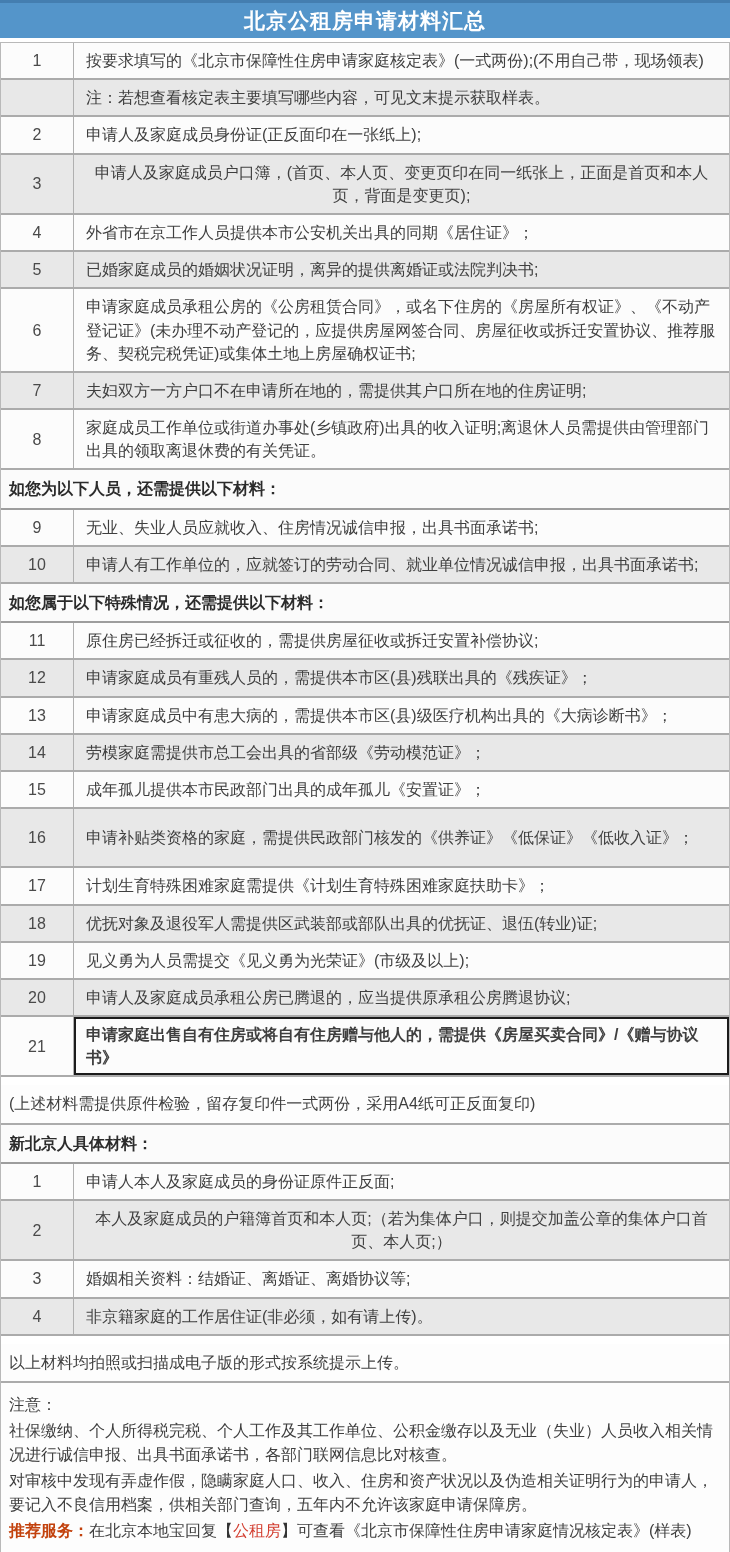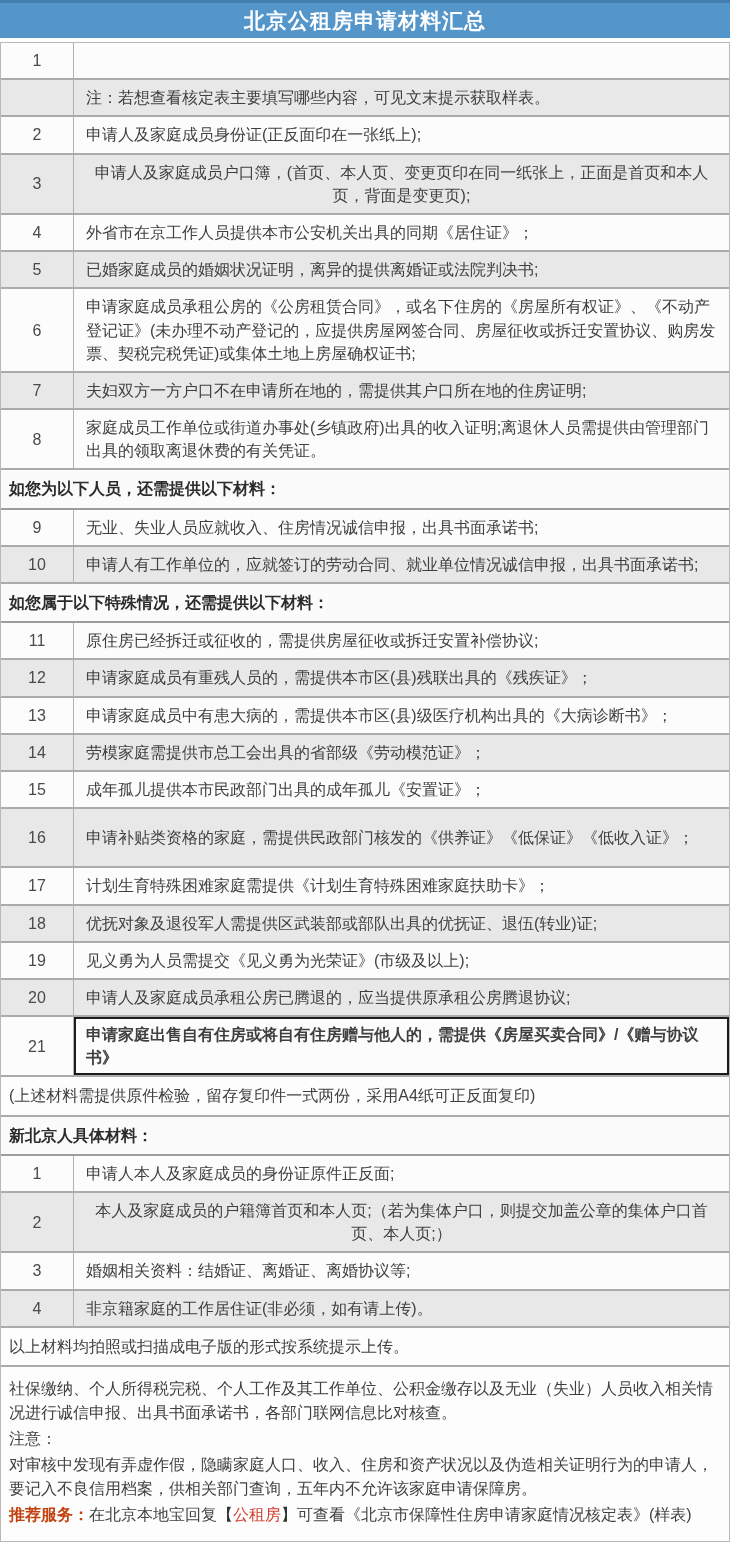--- a/index.html
+++ b/index.html
@@ -35,38 +35,39 @@
   .content {
     flex:1; padding:6px 12px; box-sizing:border-box;
     display:flex; align-items:center;
   }
   .item.tall .num, .item.tall .content { padding-top:17px; padding-bottom:17px; }
   .item.highlight .content { box-shadow: inset 0 0 0 2px #1c1c1c; font-weight: bold; }
 
   .section-row { display:block; background:#fbfbfb; font-weight:bold; color:#2b2b2b;
     font-size:16px; line-height:1.45; padding:7px 8px; border-bottom:2px solid #9d9d9d; }
   .note-row { display:block; background:#fdfdfd; color:#3f3f3f;
-    font-size:16px; line-height:1.45; padding:7px 8px; border-bottom:2px solid #ababab; }
+    font-size:16px; line-height:1.45; padding:7px 8px; border-bottom:2px solid #ababab;margin-top:8px; }
 
   .notice-row { display:block; background:#fdfdfd; color:#3f3f3f;
     font-size:16px; line-height:1.5; padding:10px 8px 12px; }
   .notice-row p { margin:0 0 2px 0; }
   .recommend-line { margin-top:30px; }
   .recommend-label { font-weight:bold; color:#c2410c; }
   .red-text { color:#d23c2e;margin-top:16px; }
   .bracket { color:#333333; }
 </style>
 </head>
 <body>
 
 <div class="page">
   <div class="title-bar">北京公租房申请材料汇总</div>
   <div class="table-wrap" id="table">
       <div class="item">
         <div class="num">1</div>
+        <div class="content">按要求填写的《北京市保障性住房申请家庭核定表》(一式两份);(不用自己带，现场领表)</div>
       </div>
       <div class="item alt">
         <div class="num"></div>
         <div class="content">注：若想查看核定表主要填写哪些内容，可见文末提示获取样表。</div>
       </div>
       <div class="item">
         <div class="num">2</div>
         <div class="content">申请人及家庭成员身份证(正反面印在一张纸上);</div>
       </div>
       <div class="item alt">
@@ -76,21 +77,21 @@
       <div class="item">
         <div class="num">4</div>
         <div class="content">外省市在京工作人员提供本市公安机关出具的同期《居住证》；</div>
       </div>
       <div class="item alt">
         <div class="num">5</div>
         <div class="content">已婚家庭成员的婚姻状况证明，离异的提供离婚证或法院判决书;</div>
       </div>
       <div class="item">
         <div class="num">6</div>
-        <div class="content">申请家庭成员承租公房的《公房租赁合同》，或名下住房的《房屋所有权证》、《不动产登记证》(未办理不动产登记的，应提供房屋网签合同、房屋征收或拆迁安置协议、购房发票、契税完税凭证)或集体土地上房屋确权证书;</div>
+        <div class="content">申请家庭成员承租公房的《公房租赁合同》，或名下住房的《房屋所有权证》、《不动产登记证》(未办理不动产登记的，应提供房屋网签合同、房屋征收或拆迁安置协议、推荐服务、契税完税凭证)或集体土地上房屋确权证书;</div>
       </div>
       <div class="item alt">
         <div class="num">7</div>
         <div class="content">夫妇双方一方户口不在申请所在地的，需提供其户口所在地的住房证明;</div>
       </div>
       <div class="item">
         <div class="num">8</div>
         <div class="content">家庭成员工作单位或街道办事处(乡镇政府)出具的收入证明;离退休人员需提供由管理部门出具的领取离退休费的有关凭证。</div>
       </div>
       <div class="section-row">如您为以下人员，还需提供以下材料：</div>
@@ -160,19 +161,19 @@
       <div class="item">
         <div class="num">3</div>
         <div class="content">婚姻相关资料：结婚证、离婚证、离婚协议等;</div>
       </div>
       <div class="item alt">
         <div class="num">4</div>
         <div class="content">非京籍家庭的工作居住证(非必须，如有请上传)。</div>
       </div>
       <div class="note-row">以上材料均拍照或扫描成电子版的形式按系统提示上传。</div>
       <div class="notice-row">
+        <p>注意：</p>
         <p>社保缴纳、个人所得税完税、个人工作及其工作单位、公积金缴存以及无业（失业）人员收入相关情况进行诚信申报、出具书面承诺书，各部门联网信息比对核查。</p>
-        <p>注意：</p>
         <p>对审核中发现有弄虚作假，隐瞒家庭人口、收入、住房和资产状况以及伪造相关证明行为的申请人，要记入不良信用档案，供相关部门查询，五年内不允许该家庭申请保障房。</p>
         <p class="recommend-line"><span class="recommend-label">推荐服务：</span><span>在北京本地宝回复</span><span class="bracket">【</span><span class="red-text">公租房</span><span class="bracket">】</span><span>可查看《北京市保障性住房申请家庭情况核定表》(样表)</span></p>
       </div>
     </div>
 </div>
 
 </body></html>

